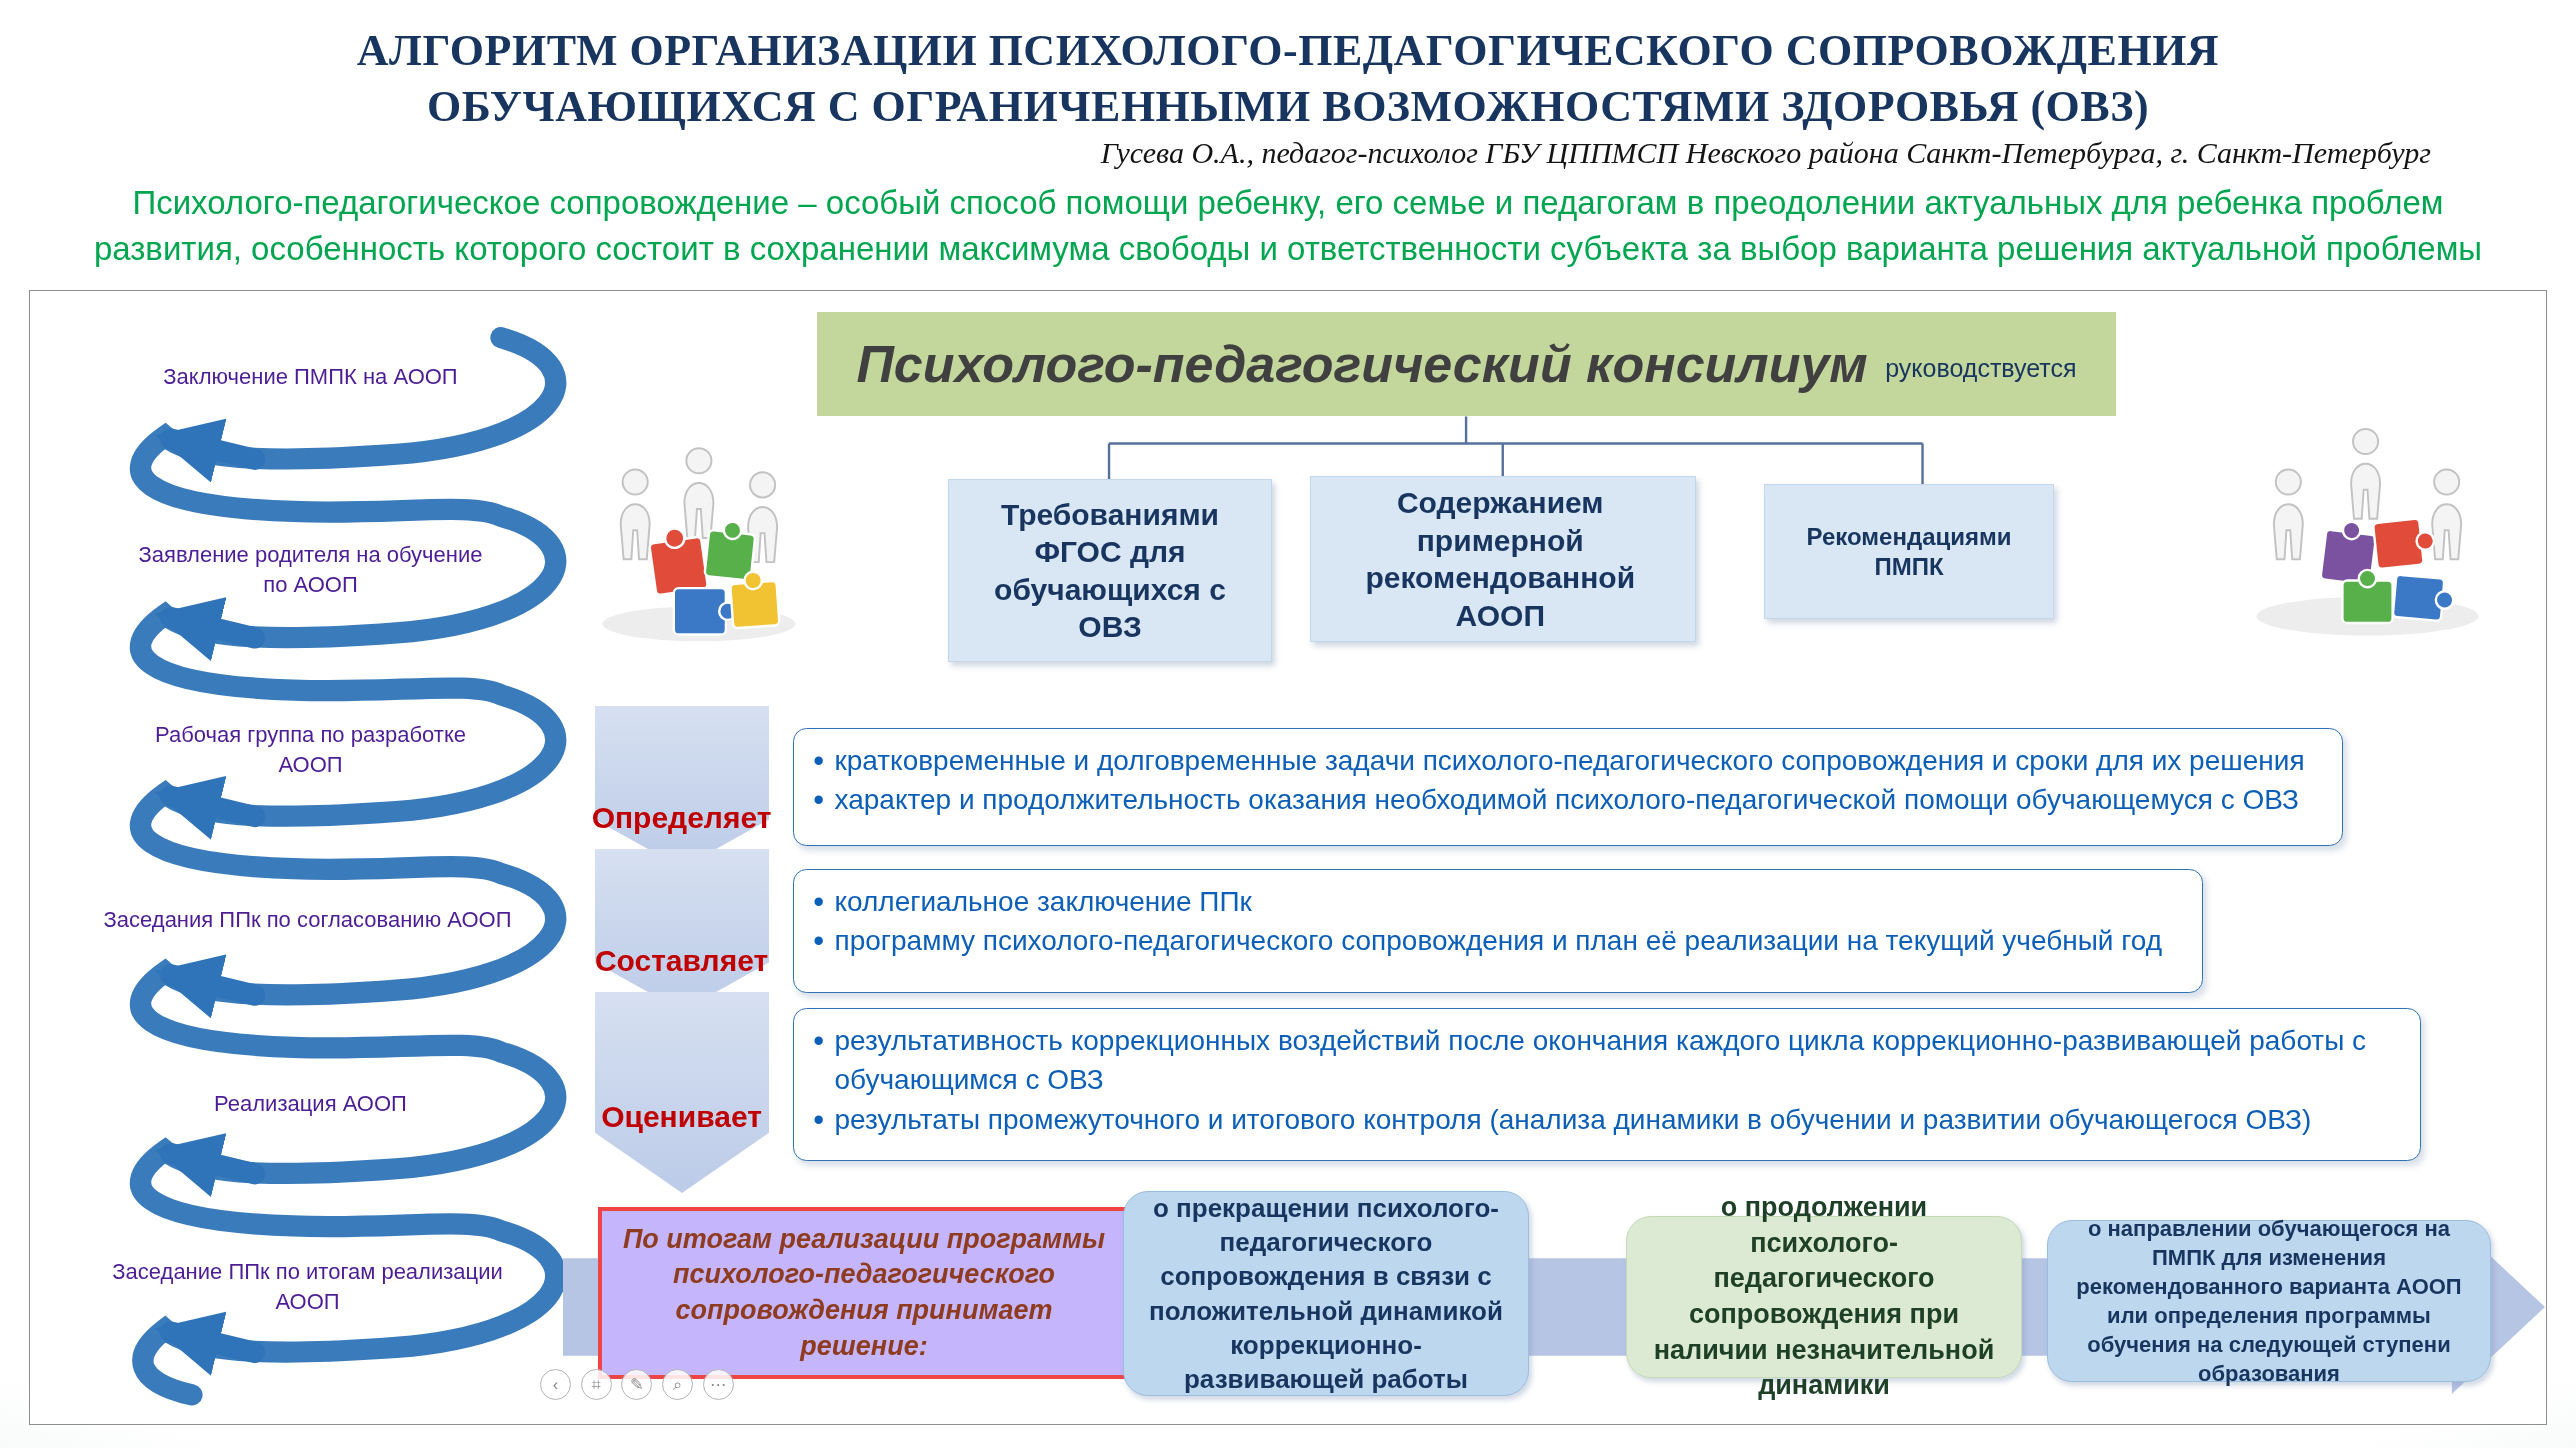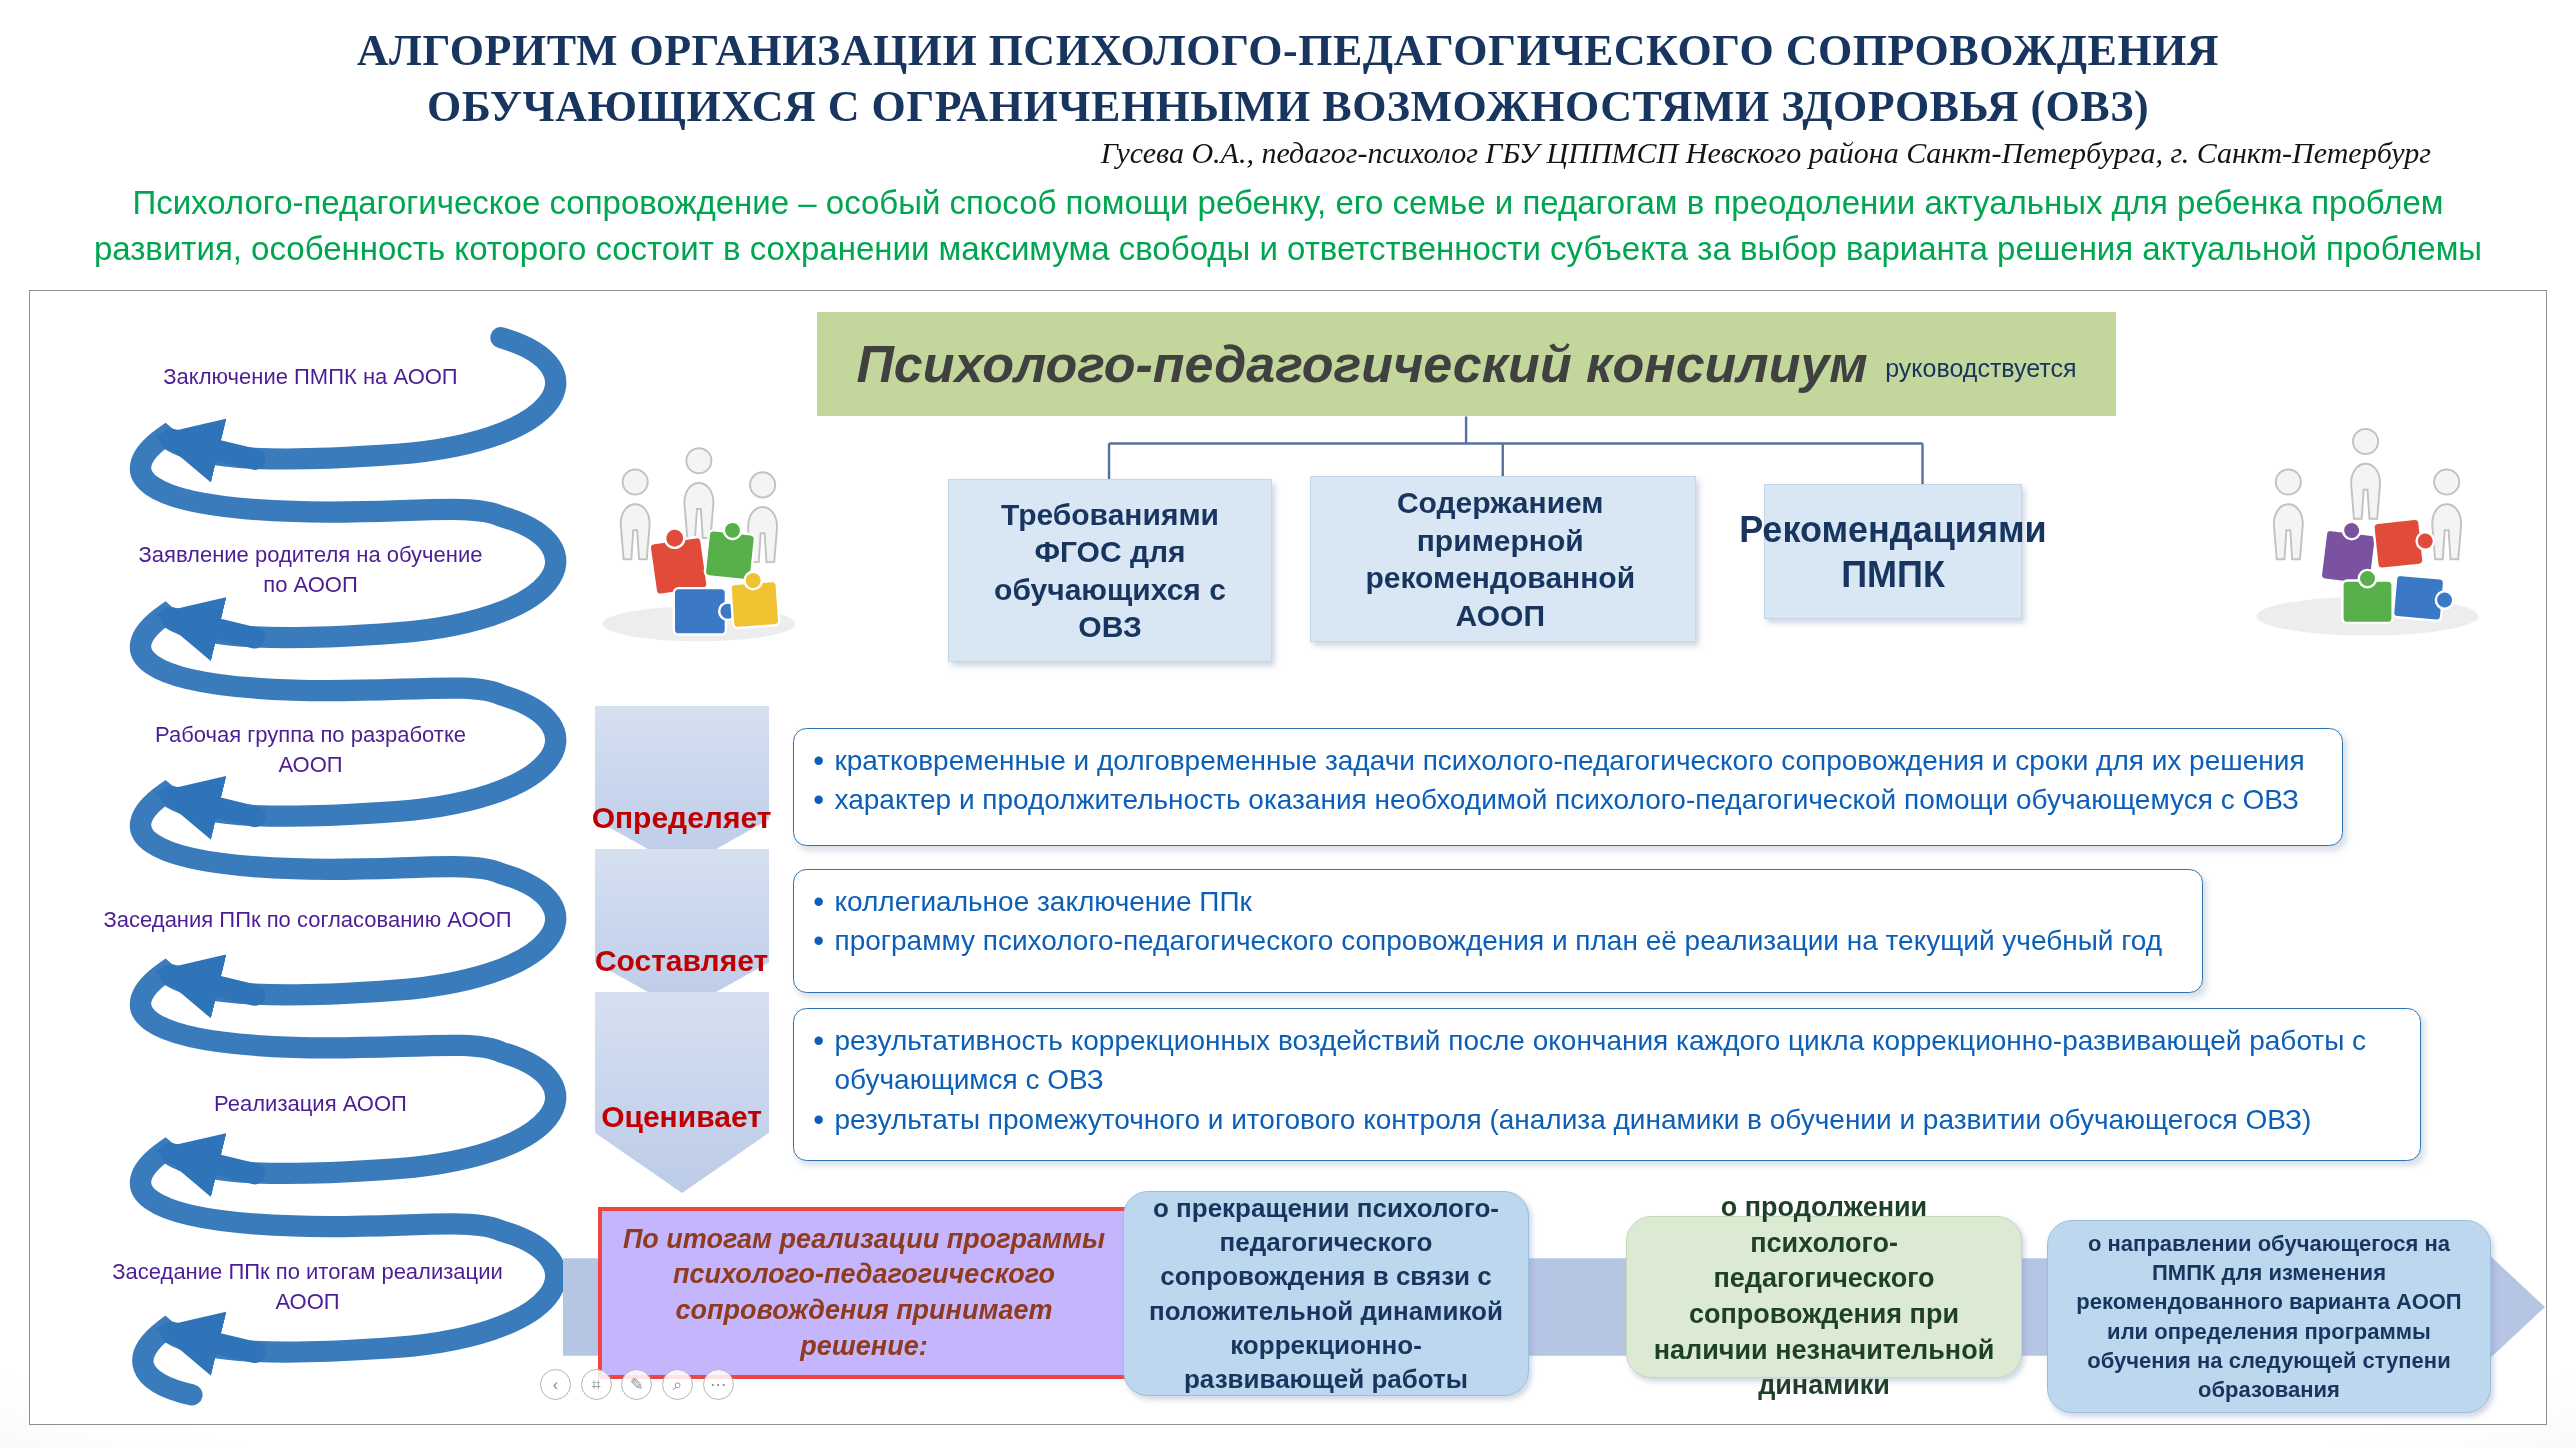--- a/index.html
+++ b/index.html
@@ -40,21 +40,21 @@
     background:#C3D69B; display:flex; align-items:center; justify-content:center; gap:17.4px; }
   .consilium .main { font-weight:bold; font-size:52px; color:#404040;font-style:italic; }
   .consilium .sub { font-size:25px; color:#17355E; padding-top:9.7px; }
   .connector-svg { position:absolute; left:0; top:0; pointer-events:none; }
   .gbox { position:absolute; background:#D9E6F4; border:1px solid #c3d6ea;
     display:flex; align-items:center; justify-content:center; text-align:center;
     font-weight:bold; color:#17355E; line-height:1.25; padding:7.7px 13.5px;
     box-shadow:2.9px 3.9px 5.8px rgba(120,140,170,.35); }
   .gbox1 { left:918px; top:188px; width:324px; height:183px; font-size:30px; }
   .gbox2 { left:1280px; top:185px; width:386px; height:166px; font-size:30px;padding-left:8px; }
-  .gbox3 { left:1734px; top:193px; width:258px; height:135px; font-size:36px; }
+  .gbox3 { left:1734px; top:193px; width:290px; height:135px; font-size:24px; }
 
   
   .chev { position:absolute; left:565px; width:174px;
     background:linear-gradient(#D6E0F1,#BCCBE8);
     clip-path:polygon(0 0,100% 0,100% 70%,50% 100%,0 70%); }
   .chev1 { top:415px; height:162px; }
   .chev2 { top:558px; height:162px; }
   .chev3 { top:701px; height:201px; }
   .fn-label { position:absolute; left:558px; width:187px; text-align:center;
     color:#C00000; font-weight:bold; font-size:30px; }
@@ -77,21 +77,21 @@
     text-align:center; line-height:1.32; }
   .d-intro { left:568px; top:916px; width:532px; height:172px; background:#c4b5fd;
     border:4px solid #ef4444; color:#8E3B20; font-weight:bold; font-style:italic;
     font-size:27px; padding:9.7px 17.4px; }
   .d-opt1 { left:1093px; top:900px; width:406px; height:205px; background:#BDD7EE;
     border:1px solid #9cbede; border-radius:25px; color:#17355E; font-weight:bold;
     font-size:26px; padding:9.7px 19.3px; box-shadow:2.9px 3.9px 5.8px rgba(130,150,180,.35); }
   .d-opt2 { left:1596px; top:925px; width:396px; height:162px; background:#DDEAD3;
     border:1px solid #c4dab4; border-radius:25px; color:#1E4026; font-weight:bold;
     font-size:27px; padding:9.7px 19.3px; box-shadow:2.9px 3.9px 5.8px rgba(130,150,180,.35); }
-  .d-opt3 { left:2017px; top:929px; width:444px; height:193px; background:#BDD7EE;
+  .d-opt3 { left:2017px; top:929px; width:444px; height:162px; background:#BDD7EE;
     border:1px solid #9cbede; border-radius:25px; color:#17355E; font-weight:bold;
     font-size:22px; padding:9.7px 17.4px; box-shadow:2.9px 3.9px 5.8px rgba(130,150,180,.35); }
 
   
   .viewer { position:absolute; left:510px; top:1078px; display:flex; gap:9.7px; }
   .vicon { width:31px; height:31px; border-radius:50%; border:1.4px solid #b5b5b5;
     background:rgba(255,255,255,.85); color:#8a8a8a; font-size:16.4px;
     display:flex; align-items:center; justify-content:center; cursor:pointer; }
 </style>
 </head>

